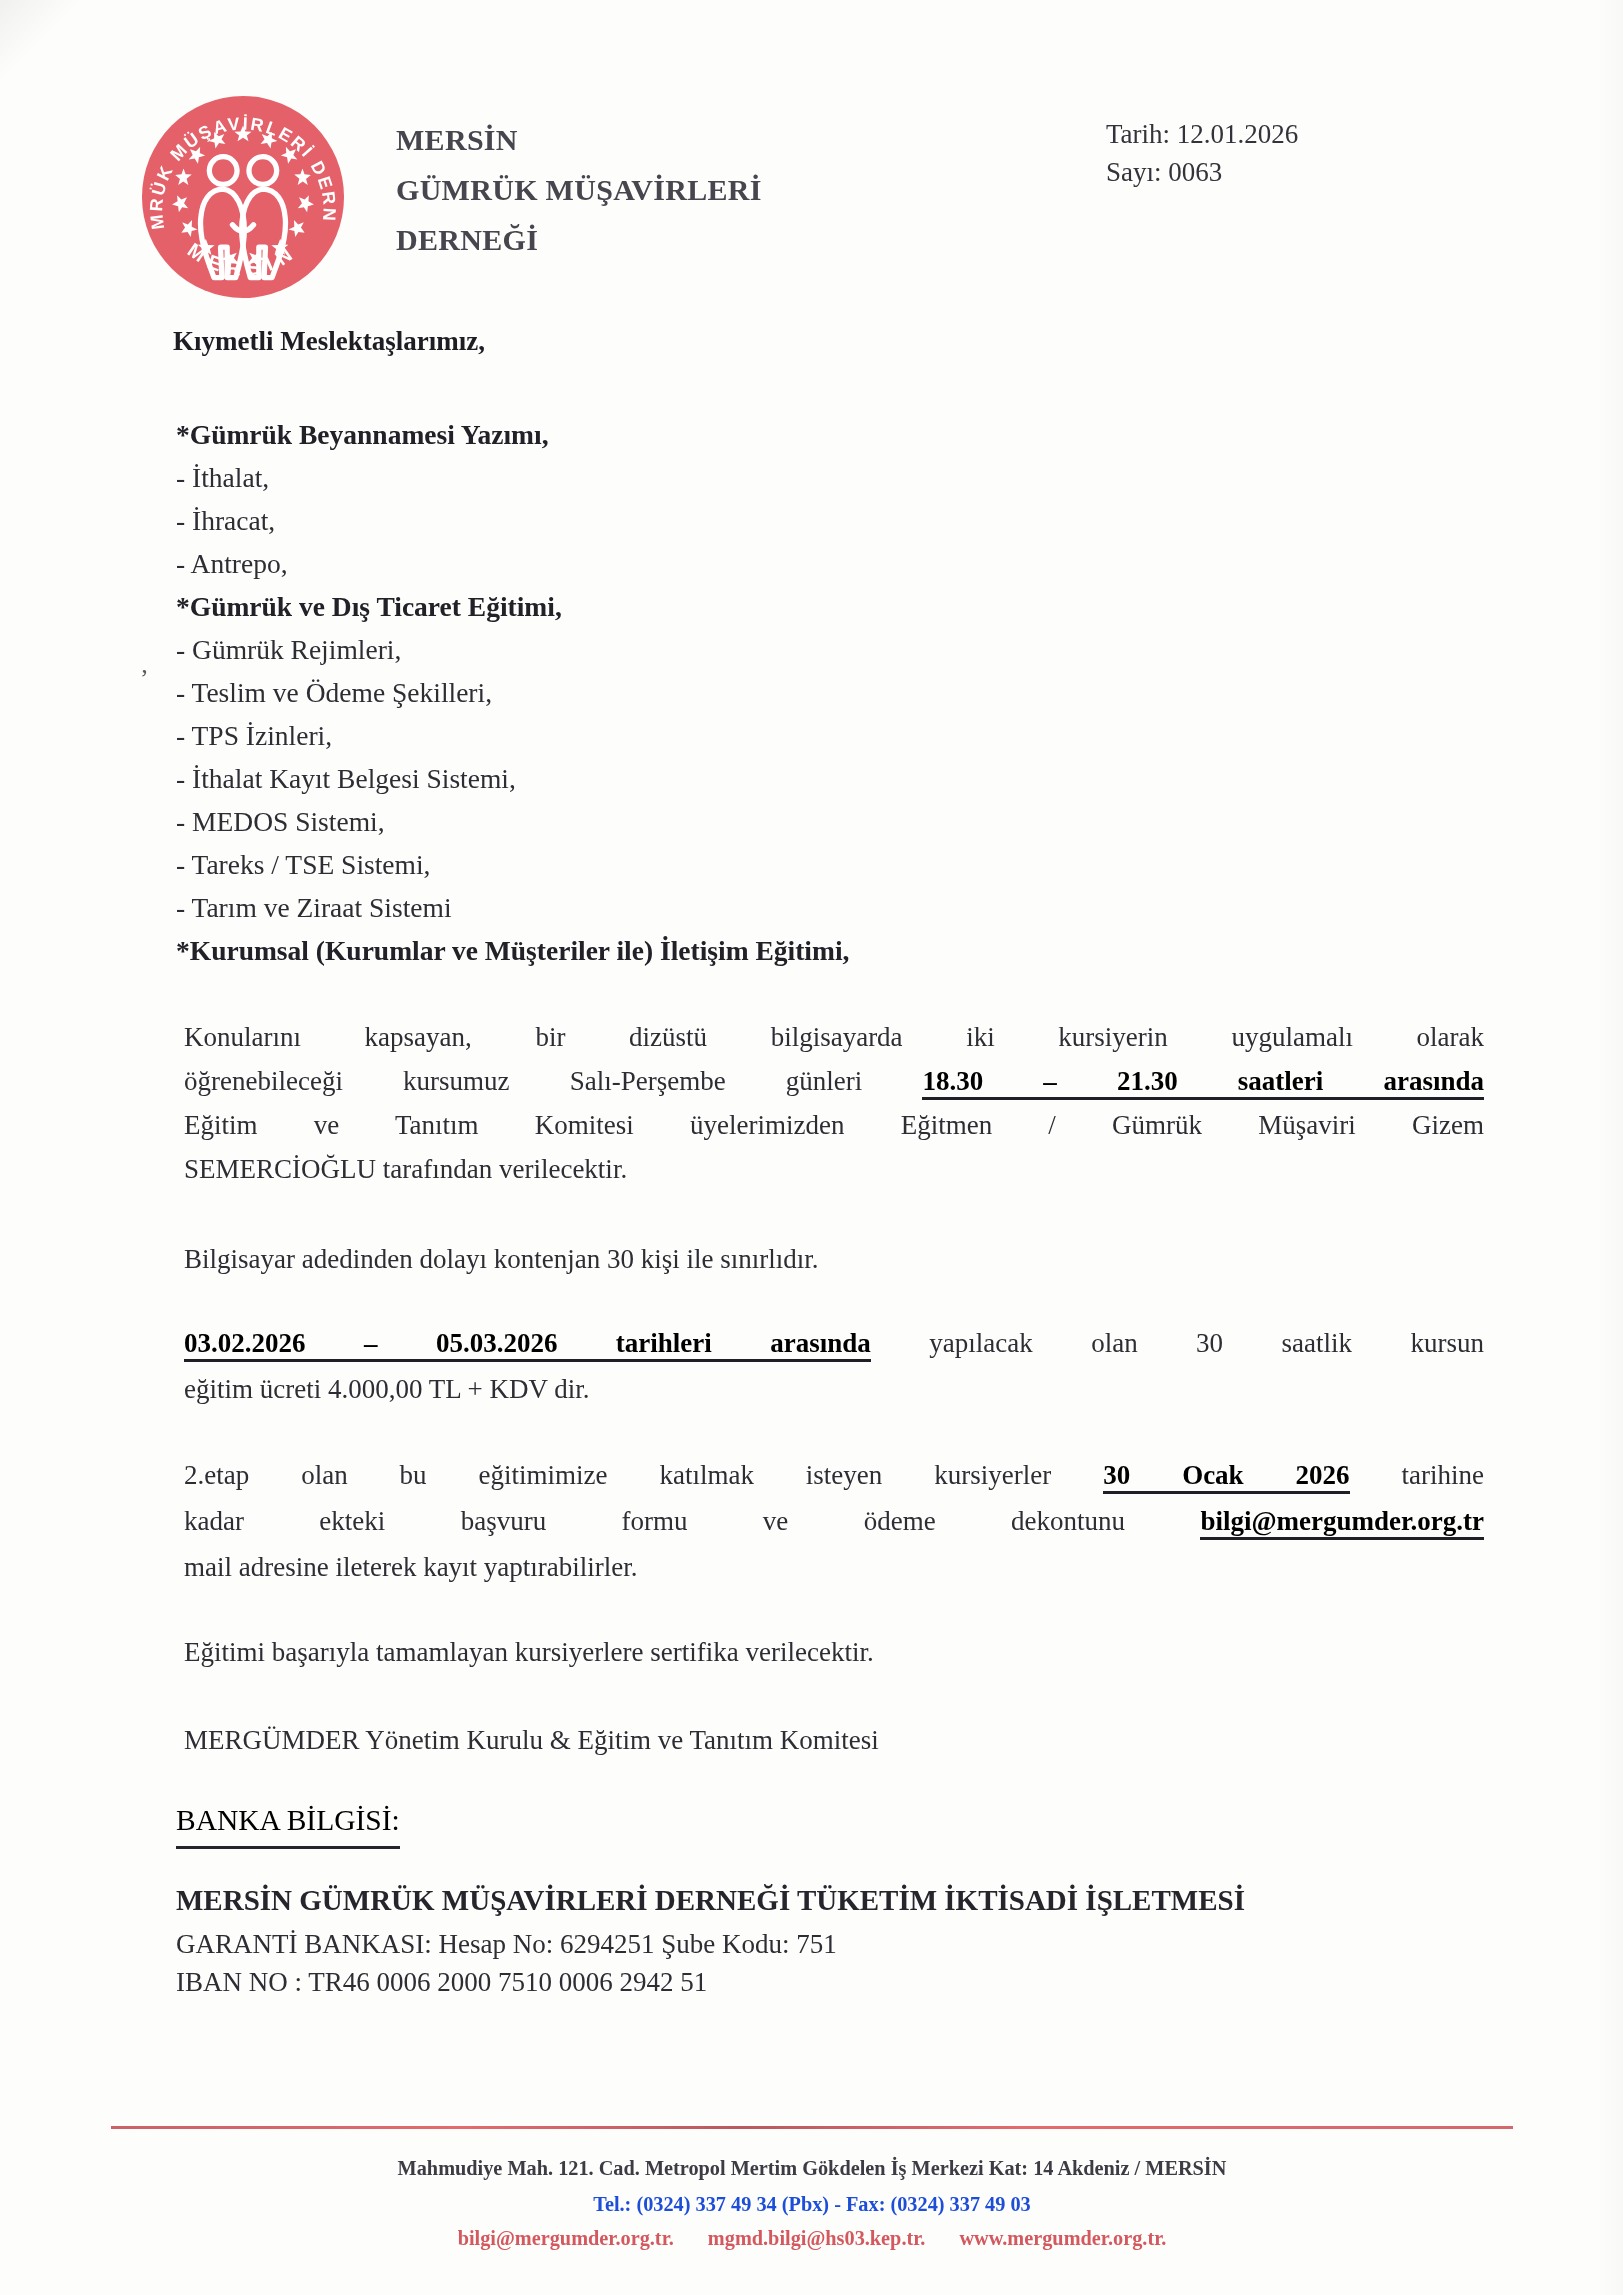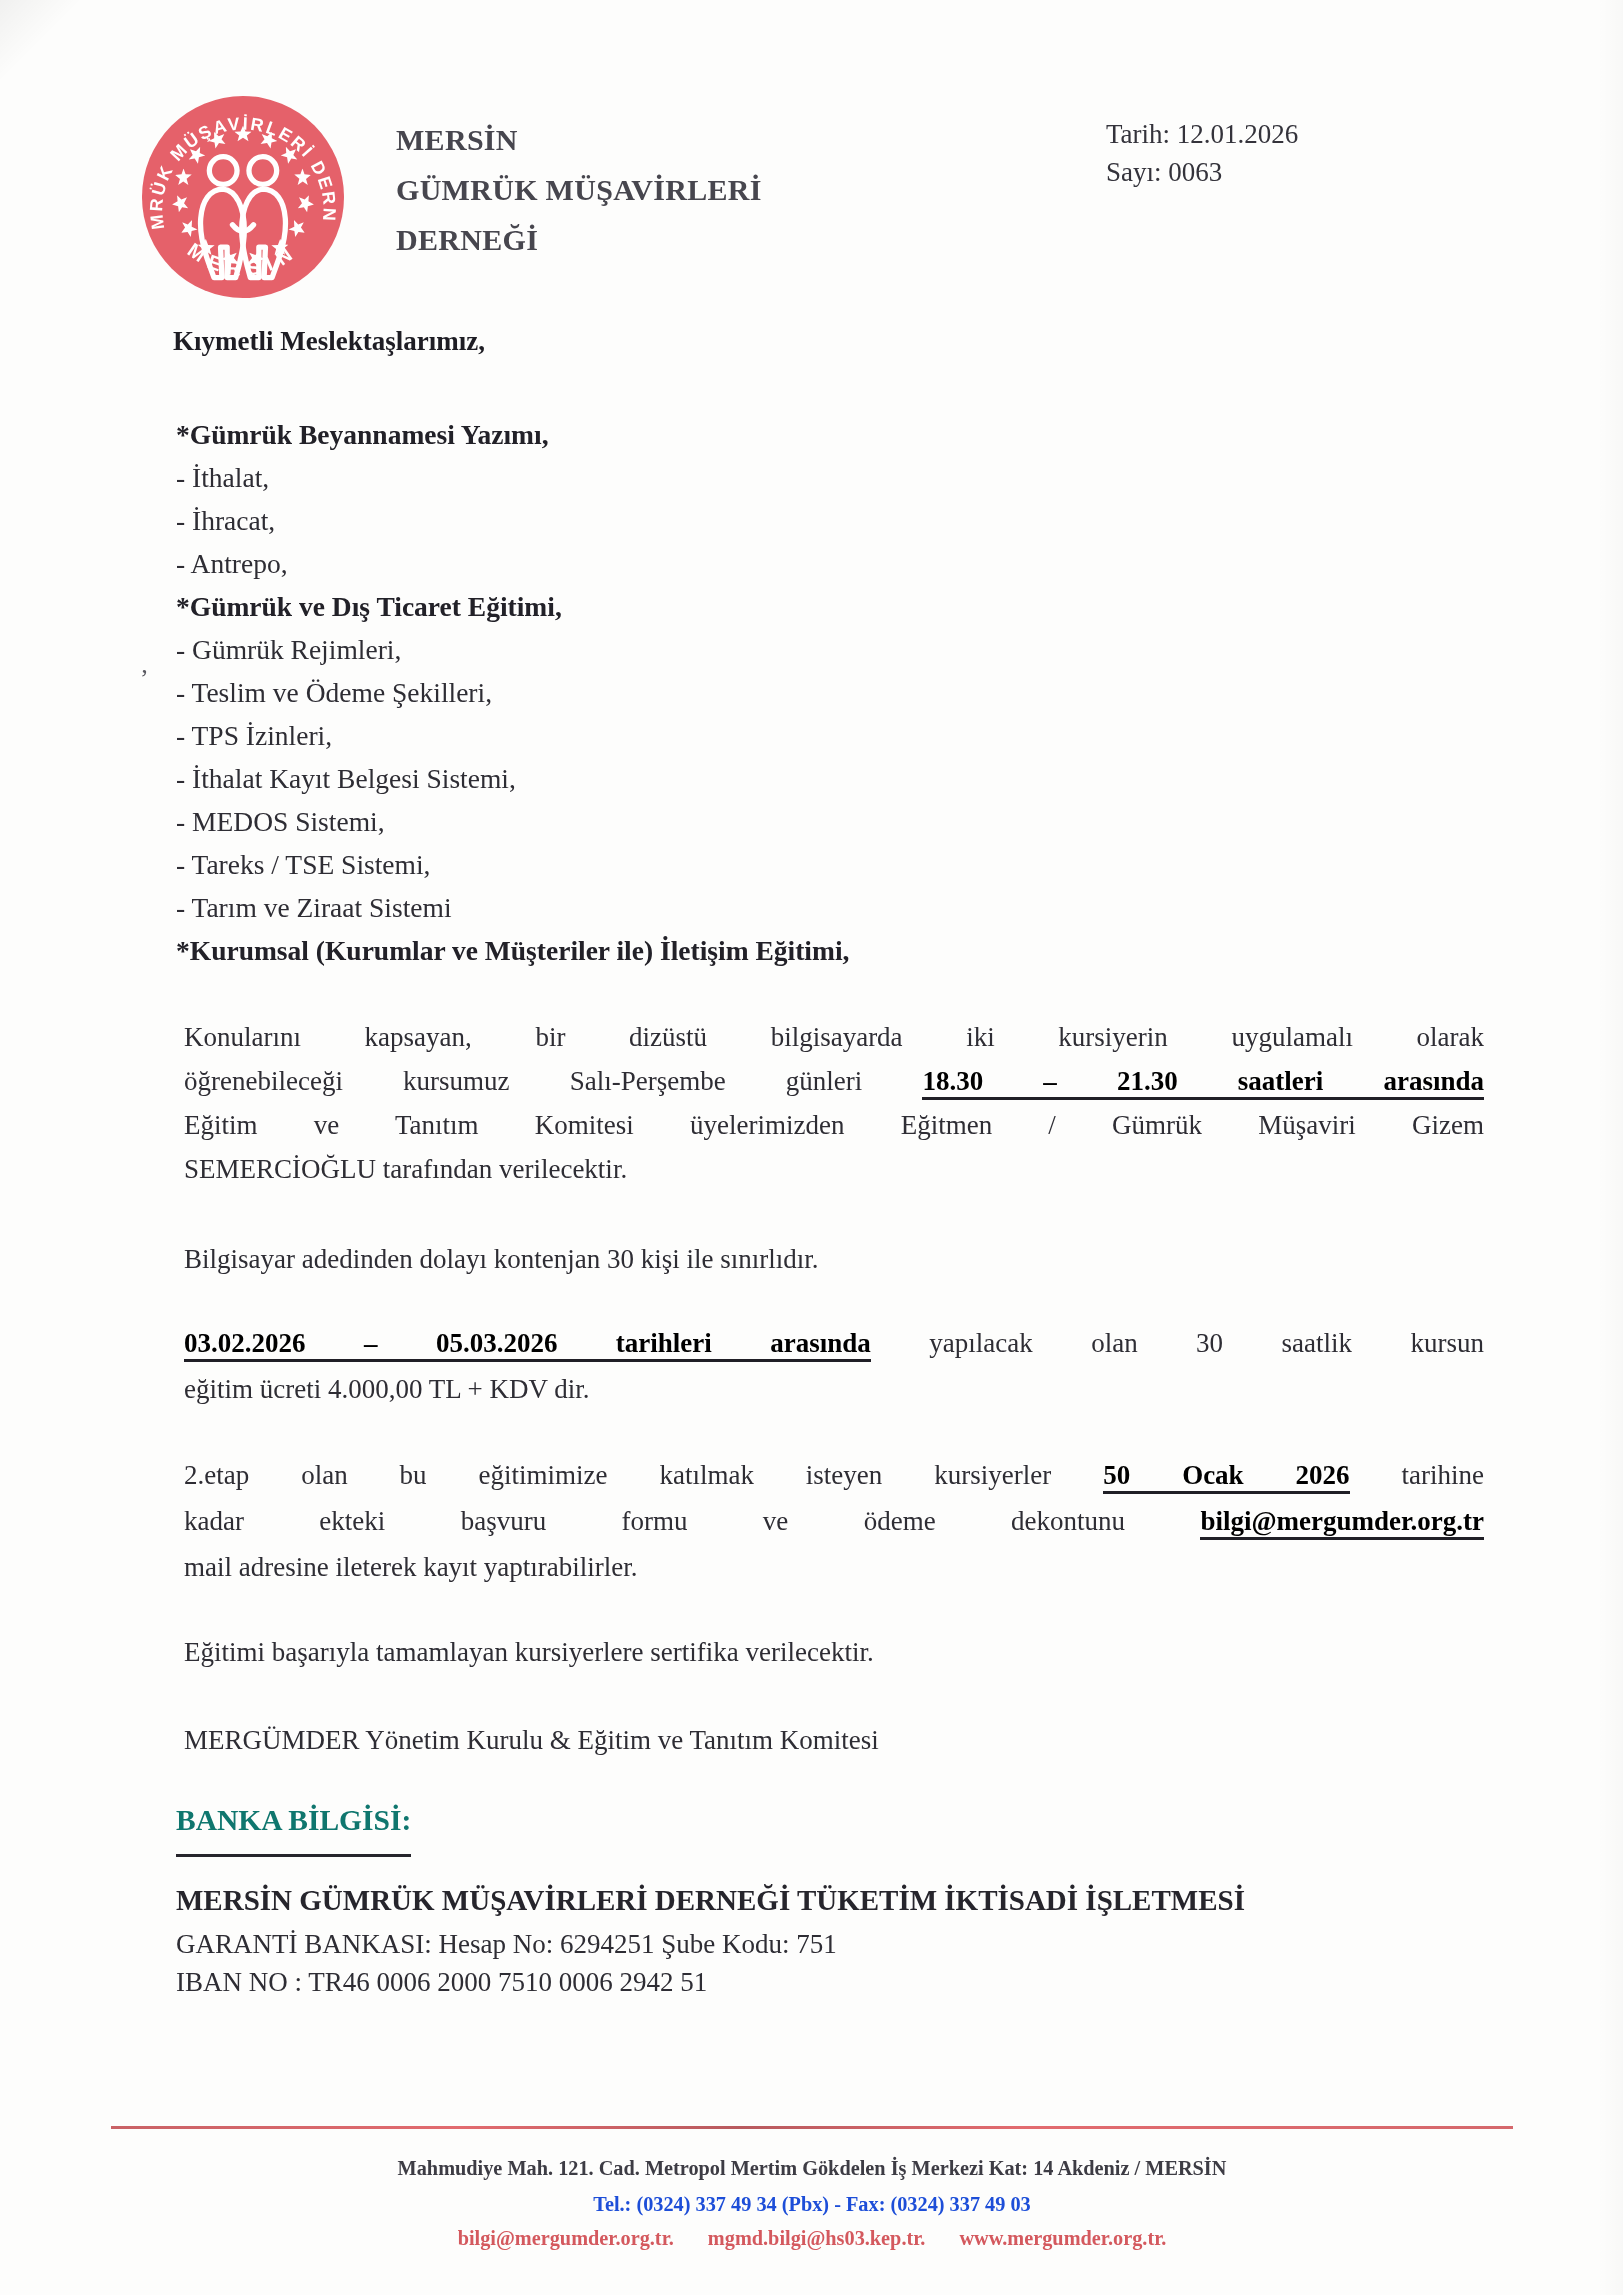--- a/index.html
+++ b/index.html
@@ -24,22 +24,22 @@
   .scan-artifact{position:absolute;left:140px;top:664px;font-size:26px;color:#5a5961;}
   
   .para{position:absolute;left:184px;width:1300px;font-size:27px;}
   .pline{height:44px;line-height:44px;}
   .pline.just{text-align:justify;text-align-last:justify;}
   .p1{top:1015px;} .p2{top:1237px;} .p3{top:1320px;} .p3 .pline{height:46px;line-height:46px;}
   .p4{top:1452px;} .p4 .pline{height:46px;line-height:46px;}
   .p5{top:1630px;} .p6{top:1718px;}
   .seg-bu{font-weight:bold;color:#000000;border-bottom:3.9px solid #201f26;padding-bottom:1.3px;}
   
-  .bank-heading{position:absolute;left:176px;top:1804px;font-size:29.5px;font-weight:bold;color:#0f766e;
-                border-bottom:3.9px solid #26252c;padding-bottom:17px;}
+  .bank-heading{position:absolute;left:176px;top:1804px;font-size:29.5px;font-weight:normal;color:#000000;
+                border-bottom:3.9px solid #26252c;padding-bottom:9px;}
   .bank-company{position:absolute;left:176px;top:1884px;font-size:29px;font-weight:bold;color:#26252c;}
   .bank-account{position:absolute;left:176px;top:1929px;font-size:27px;}
   .bank-iban{position:absolute;left:176px;top:1967px;font-size:27px;}
   
   .footer-rule{position:absolute;left:111px;top:2126px;width:1402px;height:2.6px;
                background:linear-gradient(90deg,#c96266,#e26b6f 25%,#b85a5e 45%,#e26b6f 65%,#d5686c);}
   .footer-text{position:absolute;left:111px;width:1402px;text-align:center;font-weight:bold;}
   .f-address{top:2157px;font-size:20.3px;color:#3d3c44;}
   .f-phone{top:2193px;font-size:20.3px;color:#1d4ed8;}
   .f-links{top:2227px;font-size:20.3px;color:#d4595e;}
@@ -131,21 +131,21 @@
         <div class="pline"><span>SEMERCİOĞLU tarafından verilecektir.</span></div>
       </div>
       <div class="para p2">
         <div class="pline"><span>Bilgisayar adedinden dolayı kontenjan 30 kişi ile sınırlıdır.</span></div>
       </div>
       <div class="para p3">
         <div class="pline just"><span class="seg-bu">03.02.2026 – 05.03.2026 tarihleri arasında</span><span> yapılacak olan 30 saatlik kursun</span></div>
         <div class="pline"><span>eğitim ücreti 4.000,00 TL + KDV dir.</span></div>
       </div>
       <div class="para p4">
-        <div class="pline just"><span>2.etap olan bu eğitimimize katılmak isteyen kursiyerler </span><span class="seg-bu">50 Ocak 2026</span><span> tarihine</span></div>
+        <div class="pline just"><span>2.etap olan bu eğitimimize katılmak isteyen kursiyerler </span><span class="seg-bu">30 Ocak 2026</span><span> tarihine</span></div>
         <div class="pline just"><span>kadar ekteki başvuru formu ve ödeme dekontunu </span><span class="seg-bu">bilgi@mergumder.org.tr</span></div>
         <div class="pline"><span>mail adresine ileterek kayıt yaptırabilirler.</span></div>
       </div>
       <div class="para p5">
         <div class="pline"><span>Eğitimi başarıyla tamamlayan kursiyerlere sertifika verilecektir.</span></div>
       </div>
       <div class="para p6">
         <div class="pline"><span>MERGÜMDER Yönetim Kurulu &amp; Eğitim ve Tanıtım Komitesi</span></div>
       </div>
     </div>

